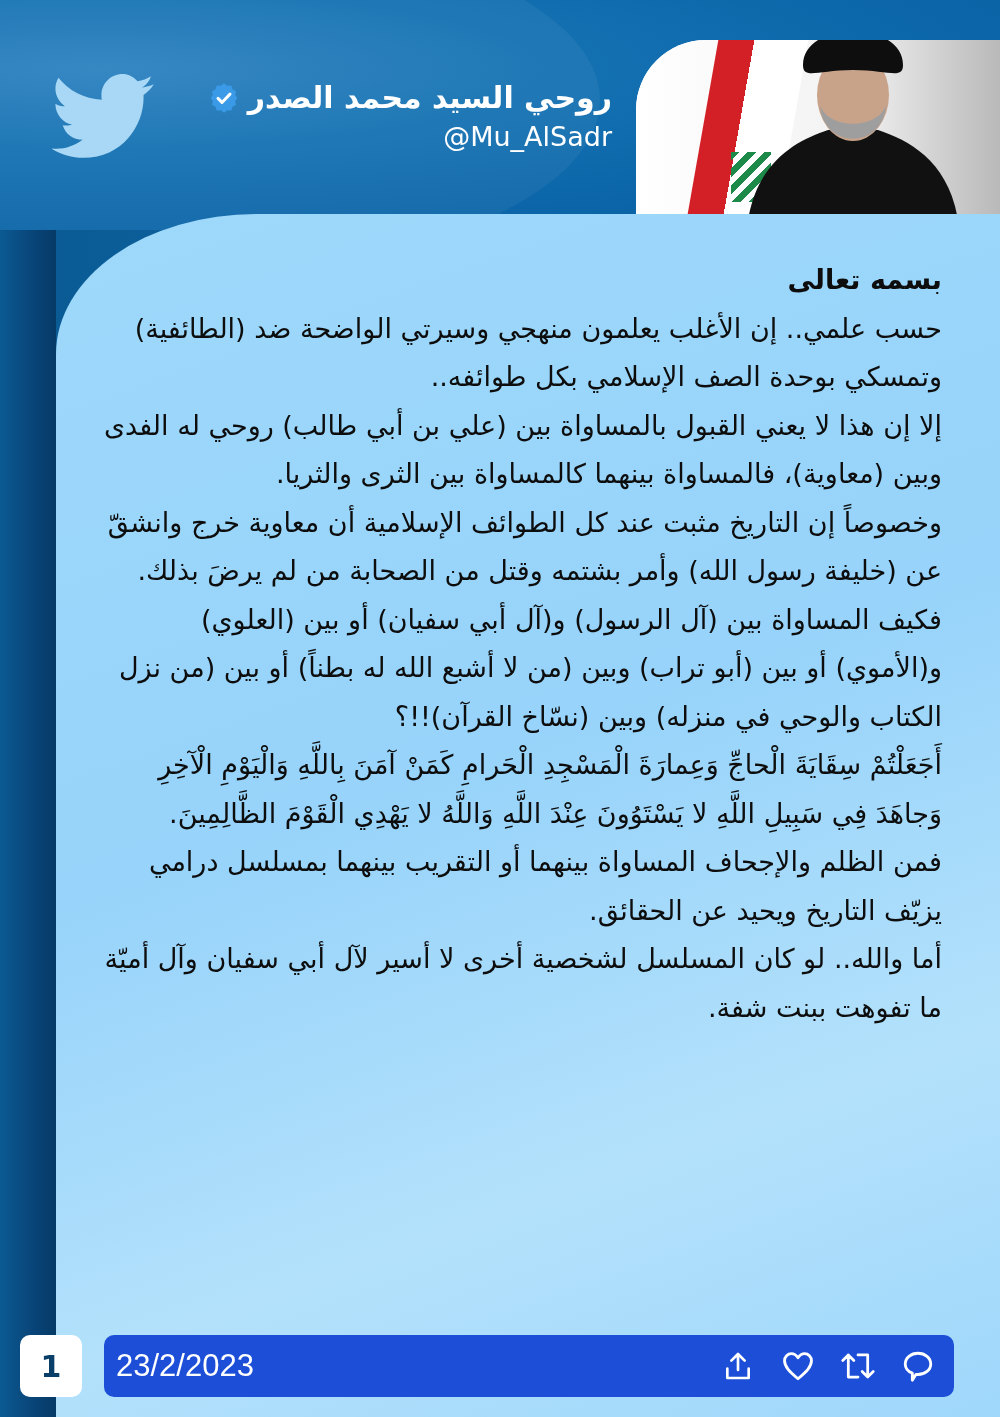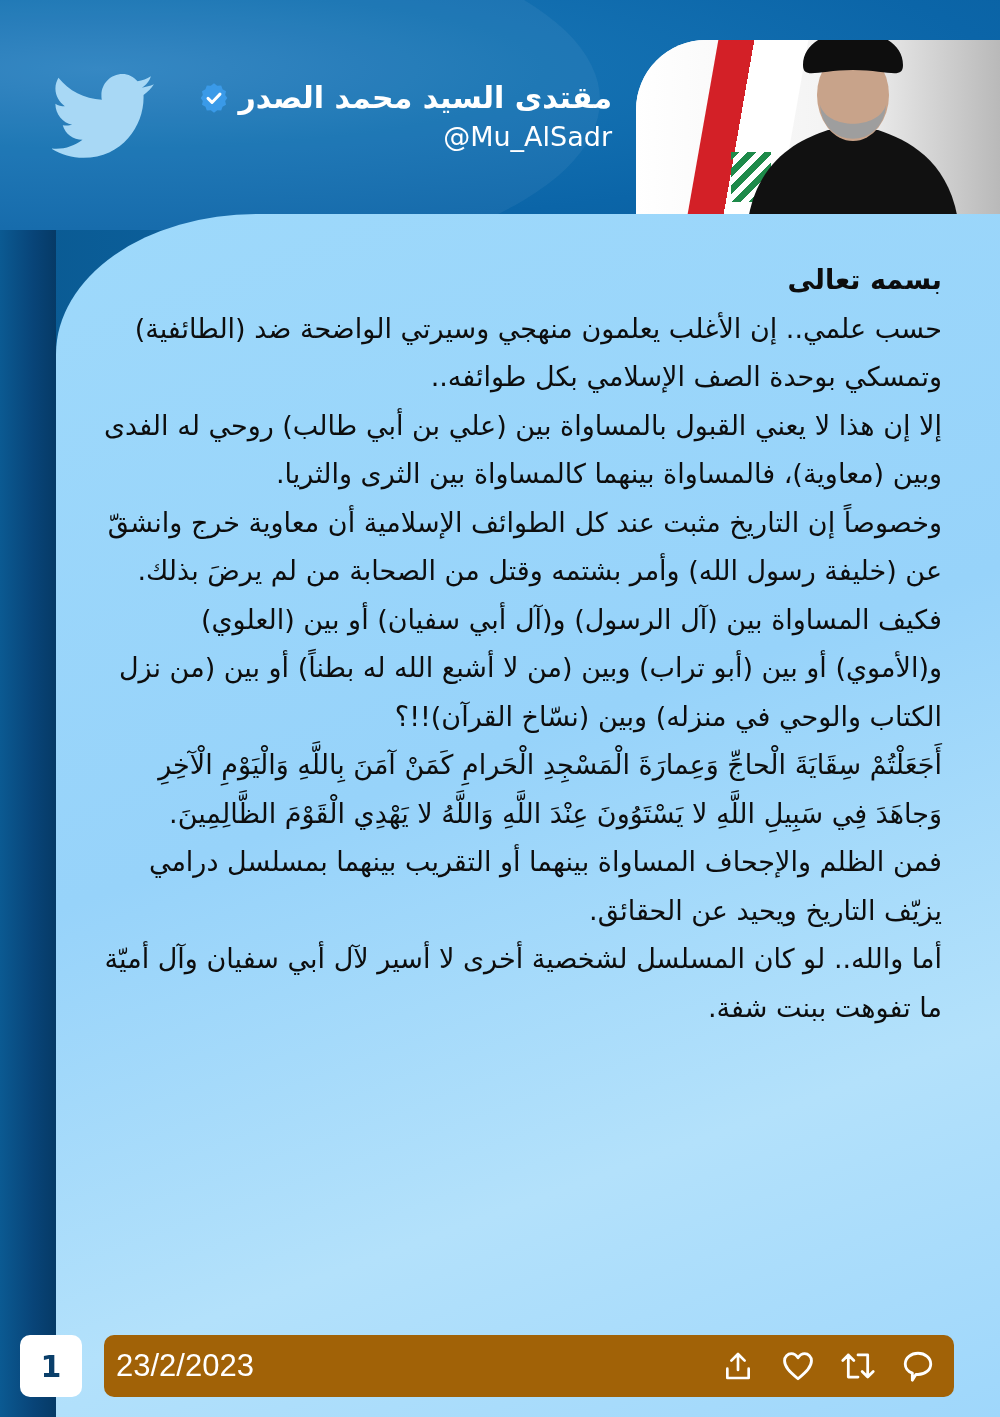--- a/index.html
+++ b/index.html
@@ -70,21 +70,21 @@
     .tweet-text p { margin: 0; }
     .page-badge {
       position: absolute; left: 20px; top: 1335px; width: 62px; height: 62px;
       background: #ffffff; border-radius: 10px;
       display: flex; align-items: center; justify-content: center;
       color: #0a3f6a; font-weight: bold; font-size: 30px;
       font-family: "DejaVu Sans", sans-serif;
     }
     .footer-bar {
       position: absolute; left: 104px; top: 1335px; width: 850px; height: 62px;
-      background: #a16207; border-radius: 10px;
+      background: #1d4ed8; border-radius: 10px;
       display: flex; align-items: center; justify-content: space-between;
       padding: 0 18px 0 12px;
     }
     .date { color: #ffffff; font-size: 31px; font-family: "Liberation Sans", sans-serif; }
     .actions { display: flex; gap: 24px; align-items: center; }
     .action { width: 36px; height: 36px; display: flex; align-items: center; justify-content: center; }
   </style>
 </head>
 <body>
 
@@ -92,21 +92,21 @@
   <div class="header-swoosh"></div>
 </div>
 <div class="left-strip"></div>
 
 <svg class="twitter-logo" viewBox="0 0 24 20">
   <path fill="#a8d8f5" d="M23.6 2.4c-.9.4-1.8.6-2.8.8 1-.6 1.8-1.6 2.1-2.7-.9.6-2 1-3.1 1.2C18.9.6 17.6 0 16.3 0c-2.7 0-4.9 2.2-4.9 4.9 0 .4 0 .8.1 1.1C7.4 5.8 3.8 3.9 1.4.9c-.4.7-.7 1.6-.7 2.5 0 1.7.9 3.2 2.2 4.1-.8 0-1.6-.2-2.2-.6v.1c0 2.4 1.7 4.4 3.9 4.8-.4.1-.8.2-1.3.2-.3 0-.6 0-.9-.1.6 2 2.4 3.4 4.6 3.4-1.7 1.3-3.8 2.1-6.1 2.1-.4 0-.8 0-1.2-.1 2.2 1.4 4.8 2.2 7.5 2.2 9.1 0 14-7.5 14-14v-.6c1-.7 1.8-1.6 2.4-2.5z"></path>
 </svg>
 
 <div class="name-block">
   <div class="name-row">
-    <span class="display-name">مقتدى السيد محمد الصدر</span>
+    <span class="display-name">روحي السيد محمد الصدر</span>
     <svg class="verified" viewBox="0 0 24 24">
       <path fill="#3a9ae8" d="M12 1l2.4 1.8 3-.2 1 2.8 2.6 1.5-.6 2.9L22 12l-1.6 2.2.6 2.9-2.6 1.5-1 2.8-3-.2L12 23l-2.4-1.8-3 .2-1-2.8L3 17.1l.6-2.9L2 12l1.6-2.2L3 6.9l2.6-1.5 1-2.8 3 .2z"></path>
       <path fill="none" stroke="#ffffff" stroke-width="2.2" stroke-linecap="round" stroke-linejoin="round" d="M7.5 12.3l3 3 6-6.2"></path>
     </svg>
   </div>
   <div class="handle">@Mu_AlSadr</div>
 </div>
 
 <div class="photo-frame">
   <div class="photo-bg"></div>

